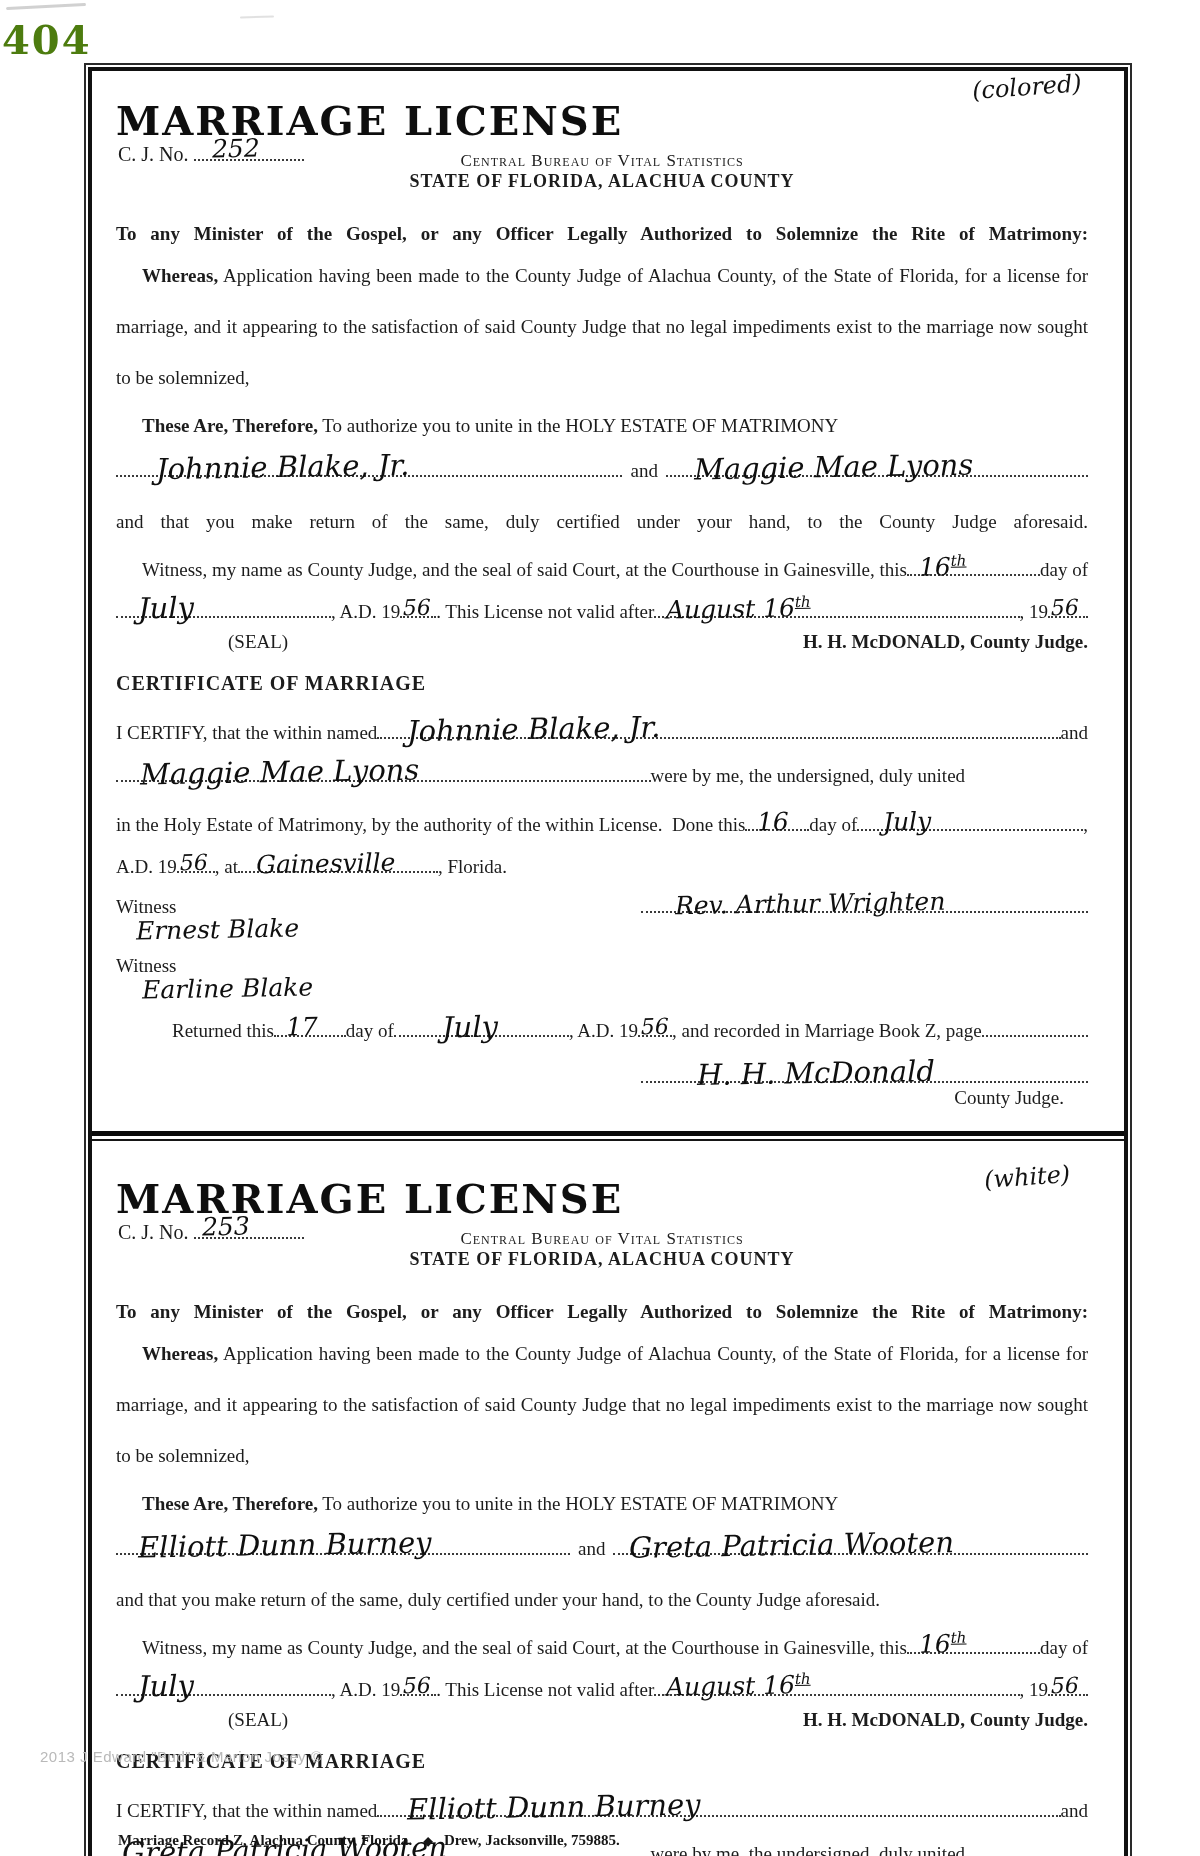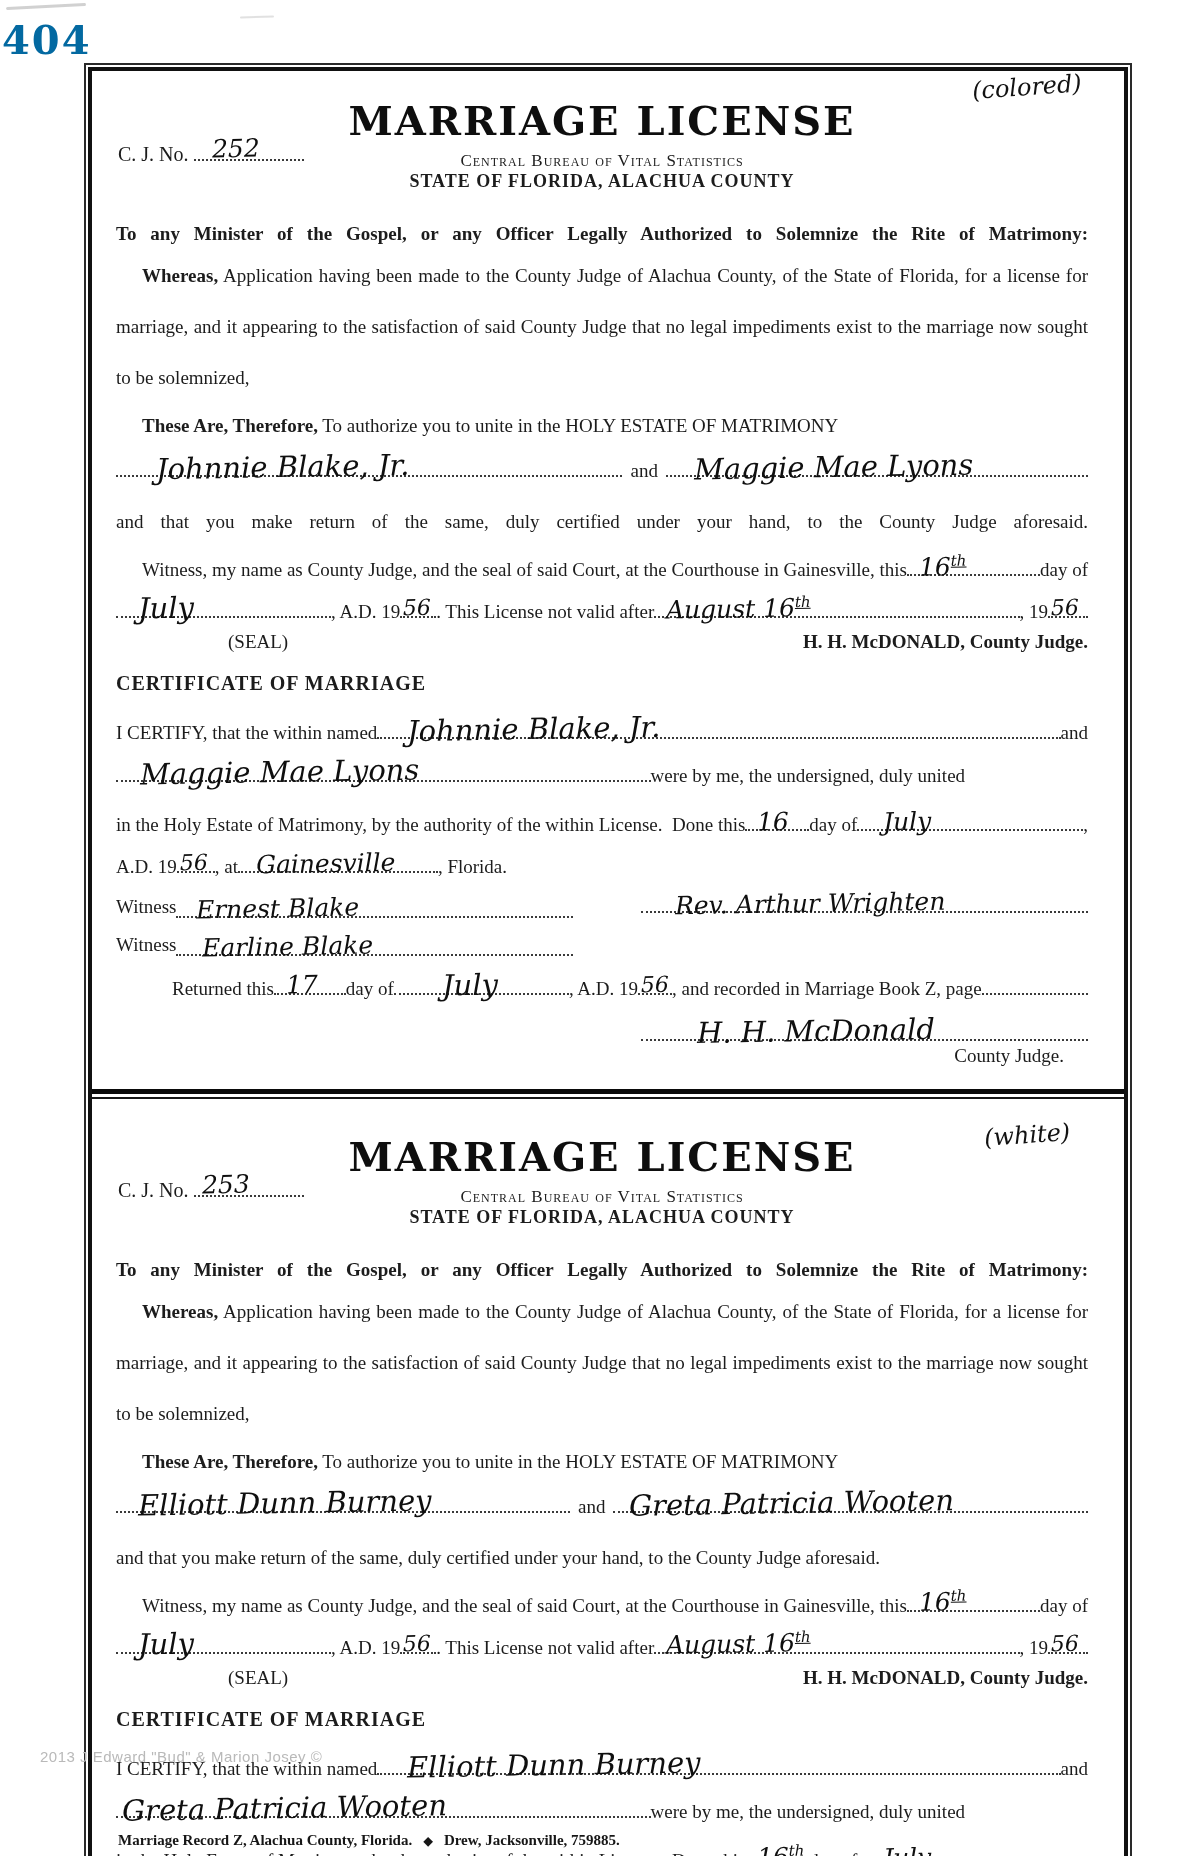--- a/index.html
+++ b/index.html
@@ -7,41 +7,41 @@
     width:1200px; height:1856px;
     background:#ffffff;
     position:relative;
     overflow:hidden;
     font-family:"Liberation Serif", serif;
     color:#1c1c1c;
   }
   .page-number {
     position:absolute; left:2px; top:16px;
     font-family:"DejaVu Serif", serif;
-    font-weight:800; font-size:40px; letter-spacing:2px; color:#0369a1;
+    font-weight:800; font-size:40px; letter-spacing:2px; color:#4d7c0f;
   }
   .smudge { position:absolute; background:#9a9a9a; opacity:.45; border-radius:2px; }
   .smudge.s1 { top:5px; left:6px; width:80px; height:3px; transform:rotate(-3deg); }
   .smudge.s2 { top:16px; left:240px; width:34px; height:2px; transform:rotate(-2deg); opacity:.3; }
 
   .doc {
     position:absolute; left:84px; top:63px; width:1048px; height:1810px;
     border:2px solid #2a2a2a; padding:2px; box-sizing:border-box;
   }
   .doc-inner {
     border:4px solid #111; width:100%; height:100%; box-sizing:border-box;
     padding:0 36px 0 24px; overflow:visible;
   }
 
   .form { position:relative; }
   .form-header { position:relative; height:130px; }
   .cj-line { position:absolute; left:2px; top:68px; font-size:20px; white-space:nowrap; }
   .cj-blank { display:inline-block; width:110px; height:1em; border-bottom:2px dotted #3a3a3a; position:relative; vertical-align:baseline; }
   .form-title {
-    position:absolute; left:0; right:0; top:26px; text-align:center;
+    position:absolute; left:0; right:0; top:26px; text-align:left;
     font-family:"DejaVu Serif", serif; font-weight:700; font-size:40px; letter-spacing:2px; color:#0e0e0e;
   }
   .bureau { position:absolute; left:0; right:0; top:80px; text-align:center;
     font-variant:small-caps; font-size:17px; letter-spacing:1px; }
   .state-line { position:absolute; left:0; right:0; top:100px; text-align:center;
     font-size:18px; font-weight:600; letter-spacing:1px; }
   .annotation {
     position:absolute; right:6px; top:2px;
     font-family:"DejaVu Serif", serif; font-style:italic; font-size:24px;
     transform:rotate(-4deg); color:#121212; white-space:nowrap;
@@ -65,21 +65,21 @@
   .hw-lg { font-size:29px; bottom:-7px; }
   .hw-sm { font-size:22px; left:3px; bottom:-3px; }
   .hw sup, .hw-inline sup { font-size:60%; text-decoration:underline; }
 
   .seal-row { display:flex; justify-content:space-between; font-size:19px; line-height:30px; }
   .seal-label { padding-left:112px; }
 
   .cert-title { text-align:left; font-weight:700; font-size:20px; letter-spacing:1px; margin-top:12px; line-height:28px; }
 
   .two-col { display:flex; align-items:baseline; margin-top:6px; }
-  .col-left { width:47%; display:flex; align-items:flex-end; font-size:19px; white-space:pre; }
+  .col-left { width:47%; display:flex; align-items:flex-start; font-size:19px; white-space:pre;flex-direction:column; }
   .col-right { width:46%; margin-left:auto; position:relative; }
   .sig-line { display:block; border-bottom:2px dotted #3a3a3a; height:1.3em; position:relative; }
   .caption { text-align:center; font-size:17px; line-height:22px; margin-top:3px; }
   .county-judge { text-align:right; font-size:19px; margin-top:4px; padding-right:24px; }
 
   .separator { margin:22px -36px 0 -24px; border-top:5px solid #0a0a0a; border-bottom:2px solid #161616; height:3px; }
 
   .watermark {
     position:absolute; left:40px; top:1748px;
     font-family:"Liberation Sans", sans-serif; font-size:15px; color:#b9b9b9; letter-spacing:.5px;

